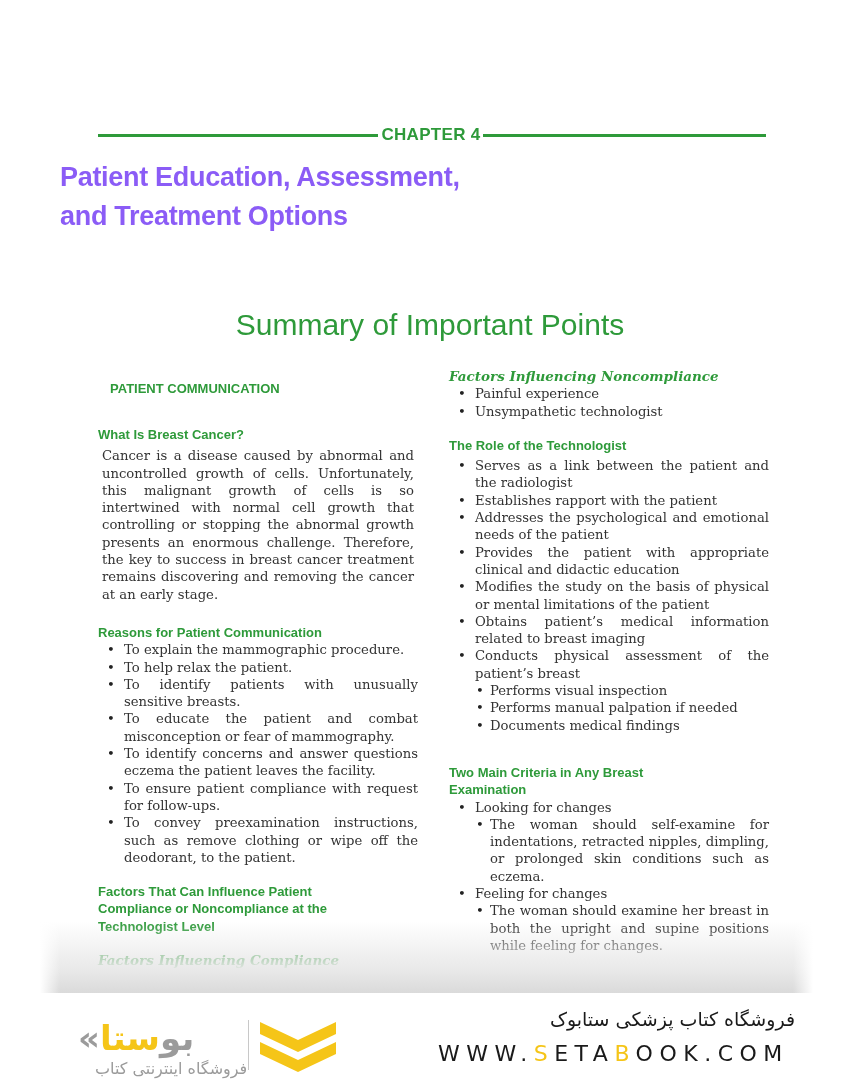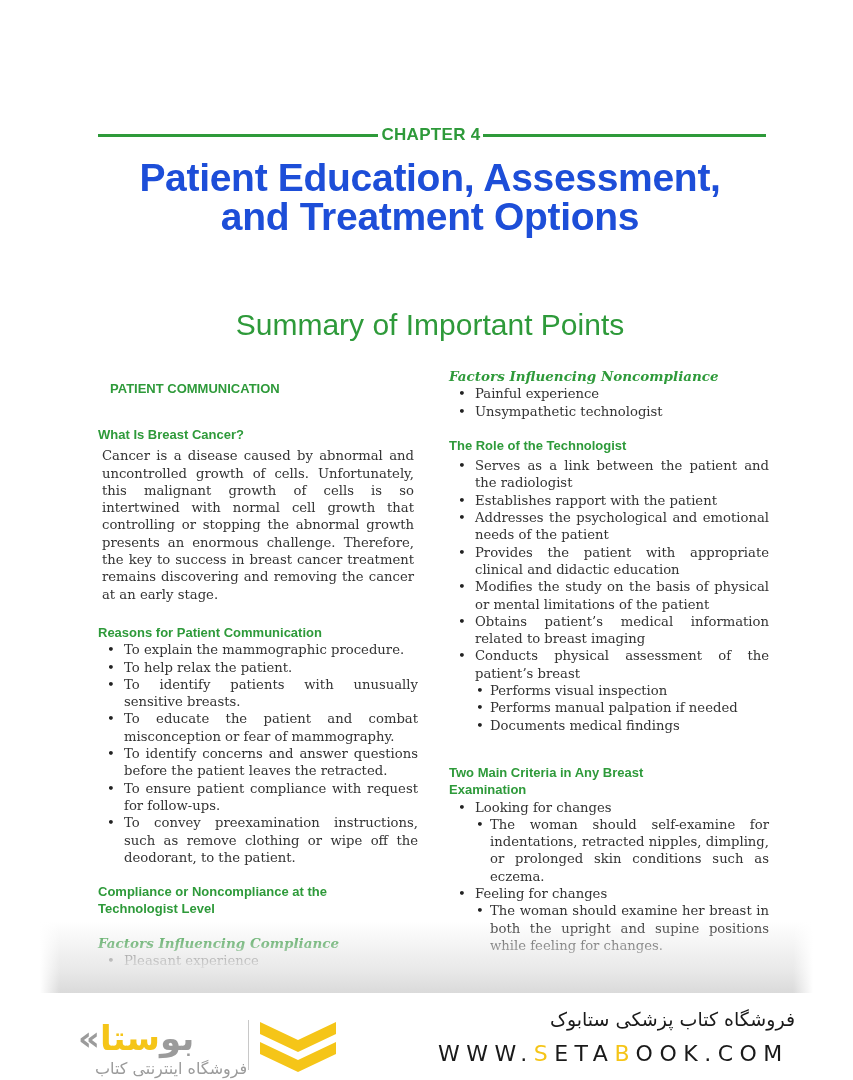--- a/index.html
+++ b/index.html
@@ -6,21 +6,21 @@
   body { width:853px; height:1080px; background:#ffffff; position:relative; overflow:hidden; font-family:"DejaVu Serif", serif; color:#2b2b2b; }
   .page { position:absolute; left:0; top:0; width:853px; height:1080px; }
 
   
   .chapter-row { position:absolute; left:98px; top:127px; width:668px; height:20px; }
   .chapter-row .rule { position:absolute; top:7px; height:3px; background:#2e9a3a; }
   .chapter-row .rule.left { left:0; width:280px; }
   .chapter-row .rule.right { left:385px; width:283px; }
   .chapter-row .label { position:absolute; left:282px; top:-2px; width:102px; text-align:center; font-family:"Liberation Sans", sans-serif; font-weight:bold; font-size:17px; color:#2e9a3a; letter-spacing:0.3px; }
 
-  .chapter-title { position:absolute; left:60px; top:158px; width:740px; text-align:center; font-family:"Liberation Sans", sans-serif; font-weight:bold; font-size:39px; line-height:39px; color:#1d4ed8; letter-spacing:-0.3px; }
+  .chapter-title { position:absolute; left:60px; top:158px; width:740px; text-align:left; font-family:"Liberation Sans", sans-serif; font-weight:bold; font-size:27px; line-height:39px; color:#8b5cf6; letter-spacing:-0.3px; }
 
   .summary-title { position:absolute; left:60px; top:308px; width:740px; text-align:center; font-family:"Liberation Sans", sans-serif; font-size:30px; color:#2e9a3a; }
 
   .col { position:absolute; top:368px; width:320px; font-size:13.2px; line-height:17.3px; }
   .col.left { left:98px; }
   .col.right { left:449px; top:368px; }
 
   .h-caps { font-family:"Liberation Sans", sans-serif; font-weight:bold; font-size:13px; color:#2e9a3a; margin:12px; line-height:17px; }
   .h-sub { font-family:"Liberation Sans", sans-serif; font-weight:bold; font-size:13px; color:#2e9a3a; margin:0; line-height:17.3px; }
   .h-ital { font-family:"DejaVu Serif", serif; font-style:italic; font-size:13.5px; color:#2e9a3a; margin:0; line-height:17.3px; }
@@ -76,26 +76,27 @@
     <div class="gap-m"></div>
     <h4 class="h-sub">What Is Breast Cancer?</h4>
     <p class="body">Cancer is a disease caused by abnormal and uncontrolled growth of cells. Unfortunately, this malignant growth of cells is so intertwined with normal cell growth that controlling or stopping the abnormal growth presents an enormous challenge. Therefore, the key to success in breast cancer treatment remains discovering and removing the cancer at an early stage.</p>
     <div class="gap-m"></div>
     <h4 class="h-sub">Reasons for Patient Communication</h4>
     <ul class="bul">
       <li>To explain the mammographic procedure.</li>
       <li>To help relax the patient.</li>
       <li>To identify patients with unusually sensitive breasts.</li>
       <li>To educate the patient and combat misconception or fear of mammography.</li>
-      <li>To identify concerns and answer questions before the patient leaves the retracted.</li>
+      <li>To identify concerns and answer questions eczema the patient leaves the facility.</li>
       <li>To ensure patient compliance with request for follow-ups.</li>
       <li>To convey preexamination instructions, such as remove clothing or wipe off the deodorant, to the patient.</li>
     </ul>
     <div class="gap-m"></div>
     <h4 class="h-sub">
+      <div>Factors That Can Influence Patient</div>
       <div>Compliance or Noncompliance at the</div>
       <div>Technologist Level</div>
     </h4>
     <div class="gap-m"></div>
     <h5 class="h-ital">Factors Influencing Compliance</h5>
     <ul class="bul">
       <li>Pleasant experience</li>
       <li>Understanding technologist</li>
     </ul>
   </div>

